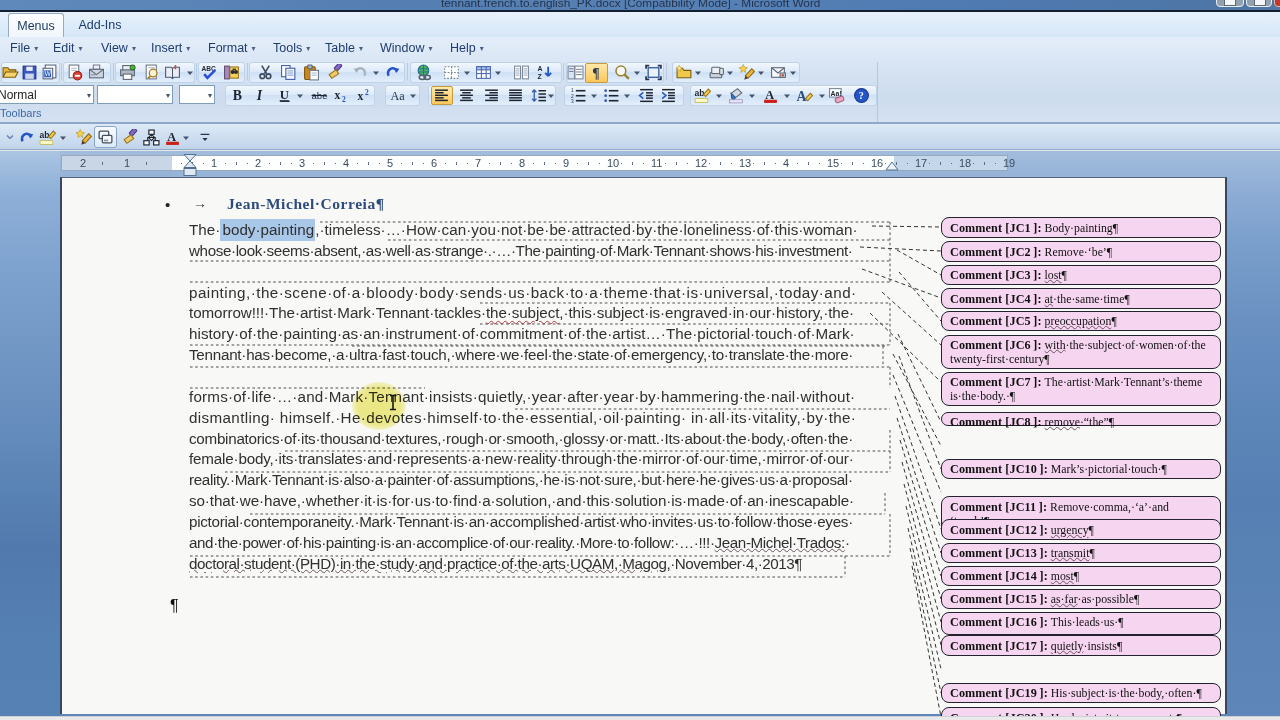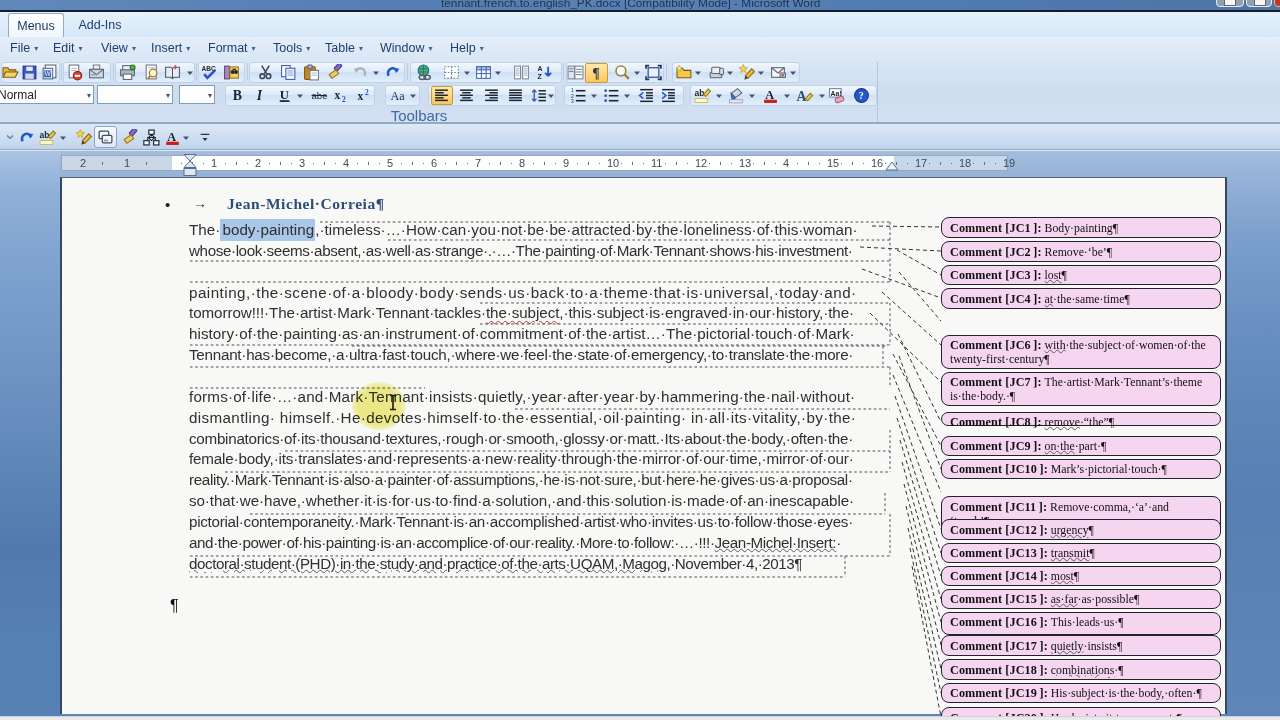--- a/index.html
+++ b/index.html
@@ -89,21 +89,21 @@
 <div class="mi" style="left:53px">Edit<span class="da">▾</span></div>
 <div class="mi" style="left:101px">View<span class="da">▾</span></div>
 <div class="mi" style="left:151px">Insert<span class="da">▾</span></div>
 <div class="mi" style="left:208px">Format<span class="da">▾</span></div>
 <div class="mi" style="left:273px">Tools<span class="da">▾</span></div>
 <div class="mi" style="left:325px">Table<span class="da">▾</span></div>
 <div class="mi" style="left:380px">Window<span class="da">▾</span></div>
 <div class="mi" style="left:450px">Help<span class="da">▾</span></div>
 </div>
 <div class="abs" id="ribbonline"></div>
-<div class="abs" id="tlabel-holder" style="left:0;top:107px;width:838px;text-align:center;font-size:15px;color:#3e6aa5;">Toolbars</div>
+<div class="abs" id="tlabel-holder" style="left:0;top:107px;width:838px;text-align:left;font-size:11px;color:#3e6aa5;">Toolbars</div>
 <div class="abs" style="left:877px;top:62px;width:1px;height:60px;background:#b3c7de;"></div>
 <div class="abs" id="quickbar"></div>
 <div class="abs" style="left:1px;top:62px;width:59px;height:21px;border:1px solid #bed2e8;border-radius:3px;background:linear-gradient(#f2f7fd,#ddeafa 45%,#cfe1f5 50%,#e2eefb);"></div>
 <div class="abs" style="left:63px;top:62px;width:48px;height:21px;border:1px solid #bed2e8;border-radius:3px;background:linear-gradient(#f2f7fd,#ddeafa 45%,#cfe1f5 50%,#e2eefb);"></div>
 <div class="abs" style="left:115px;top:62px;width:80px;height:21px;border:1px solid #bed2e8;border-radius:3px;background:linear-gradient(#f2f7fd,#ddeafa 45%,#cfe1f5 50%,#e2eefb);"></div>
 <div class="abs" style="left:198px;top:62px;width:47px;height:21px;border:1px solid #bed2e8;border-radius:3px;background:linear-gradient(#f2f7fd,#ddeafa 45%,#cfe1f5 50%,#e2eefb);"></div>
 <div class="abs" style="left:249px;top:62px;width:156px;height:21px;border:1px solid #bed2e8;border-radius:3px;background:linear-gradient(#f2f7fd,#ddeafa 45%,#cfe1f5 50%,#e2eefb);"></div>
 <div class="abs" style="left:410px;top:62px;width:152px;height:21px;border:1px solid #bed2e8;border-radius:3px;background:linear-gradient(#f2f7fd,#ddeafa 45%,#cfe1f5 50%,#e2eefb);"></div>
 <div class="abs" style="left:566px;top:62px;width:98px;height:21px;border:1px solid #bed2e8;border-radius:3px;background:linear-gradient(#f2f7fd,#ddeafa 45%,#cfe1f5 50%,#e2eefb);"></div>
 <div class="abs" style="left:672px;top:62px;width:128px;height:21px;border:1px solid #bed2e8;border-radius:3px;background:linear-gradient(#f2f7fd,#ddeafa 45%,#cfe1f5 50%,#e2eefb);"></div>
@@ -632,41 +632,40 @@
 <div class="bl" id="L5" style="top:126.4px;letter-spacing:-0.081px">tomorrow!!!·The·artist·Mark·Tennant·tackles·<span class="wavy">the·subject</span>,·this·subject·is·engraved·in·our·history,·the·</div>
 <div class="bl" id="L6" style="top:147.2px;letter-spacing:0.049px">history·of·the·painting·as·an·instrument·of·commitment·of·the·artist…·The·pictorial·touch·of·Mark·</div>
 <div class="bl" id="L7" style="top:168.1px;letter-spacing:-0.243px">Tennant·has·become,·a·ultra·fast·touch,·where·we·feel·the·state·of·emergency,·to·translate·the·more·</div>
 <div class="bl" id="L9" style="top:209.8px;letter-spacing:0.192px">forms·of·life·…·and·Mark·Tennant·insists·quietly,·year·after·year·by·hammering·the·nail·without·</div>
 <div class="bl" id="L10" style="top:230.7px;letter-spacing:0.367px">dismantling·&nbsp;himself.·He·devotes·himself·to·the·essential,·oil·painting·&nbsp;in·all·its·vitality,·by·the·</div>
 <div class="bl" id="L11" style="top:251.5px;letter-spacing:-0.262px">combinatorics·of·its·thousand·textures,·rough·or·smooth,·glossy·or·matt.·Its·about·the·body,·often·the·</div>
 <div class="bl" id="L12" style="top:272.4px;letter-spacing:-0.166px">female·body,·its·translates·and·represents·a·new·reality·through·the·mirror·of·our·time,·mirror·of·our·</div>
 <div class="bl" id="L14" style="top:314.1px;letter-spacing:-0.084px">so·that·we·have,·whether·it·is·for·us·to·find·a·solution,·and·this·solution·is·made·of·an·inescapable·</div>
 <div class="bl" id="L13" style="top:293.2px;letter-spacing:-0.328px">reality.·Mark·Tennant·is·also·a·painter·of·assumptions,·he·is·not·sure,·but·here·he·gives·us·a·proposal·</div>
 <div class="bl" id="L15" style="top:334.9px;letter-spacing:-0.282px">pictorial·contemporaneity.·Mark·Tennant·is·an·accomplished·artist·who·invites·us·to·follow·those·eyes·</div>
-<div class="bl" id="L16" style="top:355.8px;letter-spacing:-0.397px">and·the·power·of·his·painting·is·an·accomplice·of·our·reality.·More·to·follow:·…·!!!·<span class="wavyk">Jean-Michel·Insert:</span>·</div>
+<div class="bl" id="L16" style="top:355.8px;letter-spacing:-0.397px">and·the·power·of·his·painting·is·an·accomplice·of·our·reality.·More·to·follow:·…·!!!·<span class="wavyk">Jean-Michel·Trados:</span>·</div>
 <div class="bl" id="L17" style="top:376.6px;letter-spacing:-0.449px"><span class="wavyk">doctoral·student·(PHD)·in·the·study·and·practice·of·the·arts·UQAM,·Magog,</span>·November·4,·2013¶</div>
 <div class="abs" style="left:108px;top:419px;font-size:16px;color:#111">¶</div>
 </div>
 <div class="cmt" style="top:66.4px;height:20.5px"><b>Comment&nbsp;[JC1 ]:</b>&nbsp;Body·painting¶</div>
 <div class="cmt" style="top:90.0px;height:20.5px"><b>Comment&nbsp;[JC2 ]:</b>&nbsp;Remove·‘be’¶</div>
 <div class="cmt" style="top:113.8px;height:20.5px"><b>Comment&nbsp;[JC3 ]:</b>&nbsp;<span class="wavyk">lost</span>¶</div>
 <div class="cmt" style="top:137.3px;height:20.5px"><b>Comment&nbsp;[JC4 ]:</b>&nbsp;<span class="wavyk">at</span>·the·same·time¶</div>
+<div class="cmt" style="top:159.9px;height:20.5px"><b>Comment&nbsp;[JC5 ]:</b>&nbsp;<span class="wavyk">preoccupation</span>¶</div>
 <div class="cmt" style="top:183.6px;height:34.2px"><b>Comment&nbsp;[JC6 ]:</b>&nbsp;<span class="wavyk">with</span>·the·subject·of·women·of·the<br>twenty-first·century¶</div>
 <div class="cmt" style="top:220.7px;height:34.2px"><b>Comment&nbsp;[JC7 ]:</b>&nbsp;The·artist·Mark·Tennant’s·theme<br>is·the·body.·¶</div>
 <div class="cmt" style="top:260.8px;height:14px"><b>Comment&nbsp;[JC8 ]:</b>&nbsp;<span class="wavyk">remove</span>·“the”¶</div>
-<div class="cmt" style="top:284.6px;height:20.5px"><b>Comment&nbsp;[JC9 ]:</b>&nbsp;<span class="wavyk">on·the</span>·part·¶</div>
 <div class="cmt" style="top:307.7px;height:20.5px"><b>Comment&nbsp;[JC10 ]:</b>&nbsp;Mark’s·pictorial·touch·¶</div>
 <div class="cmt" style="top:345px;height:39px"><b>Comment&nbsp;[JC11 ]:</b>&nbsp;Remove·comma,·‘a’·and<br>‘touch’¶</div>
 <div class="cmt" style="top:368.4px;height:20.5px"><b>Comment&nbsp;[JC12 ]:</b>&nbsp;<span class="wavyk">urgency</span>¶</div>
 <div class="cmt" style="top:391.6px;height:20.5px"><b>Comment&nbsp;[JC13 ]:</b>&nbsp;<span class="wavyk">transmit</span>¶</div>
 <div class="cmt" style="top:414.6px;height:20.5px"><b>Comment&nbsp;[JC14 ]:</b>&nbsp;<span class="wavyk">most</span>¶</div>
 <div class="cmt" style="top:437.6px;height:20.5px"><b>Comment&nbsp;[JC15 ]:</b>&nbsp;<span class="wavyk">as·far</span>·as·possible¶</div>
 <div class="cmt" style="top:460.8px;height:23px"><b>Comment&nbsp;[JC16 ]:</b>&nbsp;This·leads·us·¶</div>
 <div class="cmt" style="top:484.3px;height:20.5px"><b>Comment&nbsp;[JC17 ]:</b>&nbsp;<span class="wavyk">quietly</span>·insists¶</div>
-<div class="cmt" style="top:508.0px;height:20.5px"><b>Comment&nbsp;[JC18 ]:</b>&nbsp;<span class="wavyk">combinations</span>·¶</div>
 <div class="cmt" style="top:531.8px;height:20.5px"><b>Comment&nbsp;[JC19 ]:</b>&nbsp;His·subject·is·the·body,·often·¶</div>
 <div class="cmt" style="top:556.0px;height:20.5px"><b>Comment&nbsp;[JC20 ]:</b>&nbsp;He·depicts·it·to·represent·¶</div>
 <svg class="abs" style="left:0;top:0" width="1280" height="569">
 <line x1="872" y1="75" x2="941" y2="76" stroke="#333" stroke-width="1" stroke-dasharray="4,3"></line>
 <line x1="860" y1="96" x2="941" y2="100" stroke="#333" stroke-width="1" stroke-dasharray="4,3"></line>
 <line x1="897" y1="99" x2="941" y2="124" stroke="#333" stroke-width="1" stroke-dasharray="4,3"></line>
 <line x1="862" y1="118" x2="941" y2="147" stroke="#333" stroke-width="1" stroke-dasharray="4,3"></line>
 <line x1="899" y1="121" x2="941" y2="170" stroke="#333" stroke-width="1" stroke-dasharray="4,3"></line>
 <line x1="882" y1="141" x2="941" y2="194" stroke="#333" stroke-width="1" stroke-dasharray="4,3"></line>
 <line x1="870" y1="162" x2="941" y2="231" stroke="#333" stroke-width="1" stroke-dasharray="4,3"></line>

